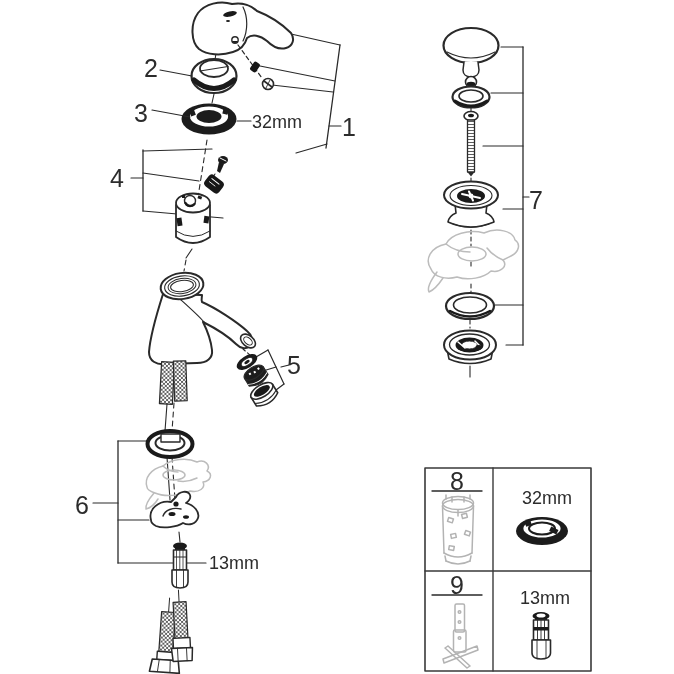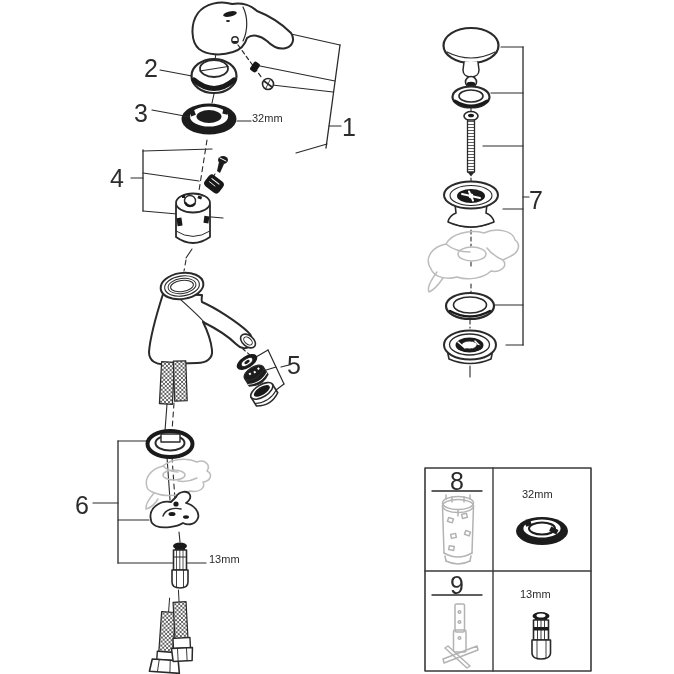--- a/index.html
+++ b/index.html
@@ -1,20 +1,20 @@
 <!DOCTYPE html>
 <html><head>
 <meta charset="utf-8">
 <style>
   html,body{margin:0;padding:0;background:#fff;}
   .canvas{position:relative;width:674px;height:674px;background:#ffffff;overflow:hidden;}
   .canvas svg{position:absolute;left:0;top:0;}
   .lbl{position:absolute;line-height:1;font-family:"Liberation Sans","DejaVu Sans",sans-serif;color:#2c2c2c;white-space:nowrap;}
   .num{font-size:25px;font-weight:400;}
-  .dim{font-size:11px;font-weight:400;}
+  .dim{font-size:18px;font-weight:400;}
 </style>
 </head>
 <body>
 
 <div class="canvas">
 
 <svg width="674" height="674" viewBox="0 0 674 674">
   <defs>
     <pattern id="braid" width="4" height="4" patternUnits="userSpaceOnUse">
       <rect width="4" height="4" fill="#ffffff"></rect>

